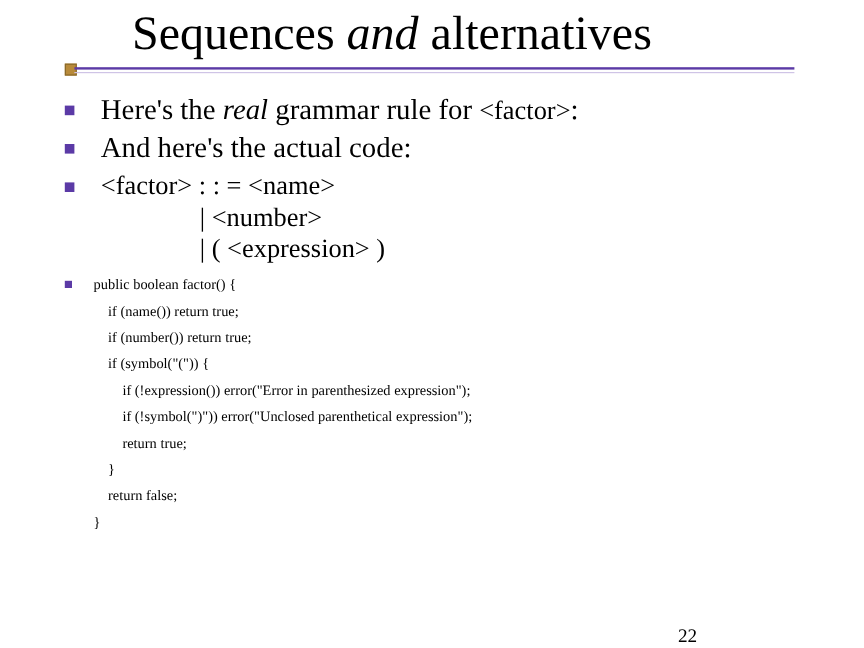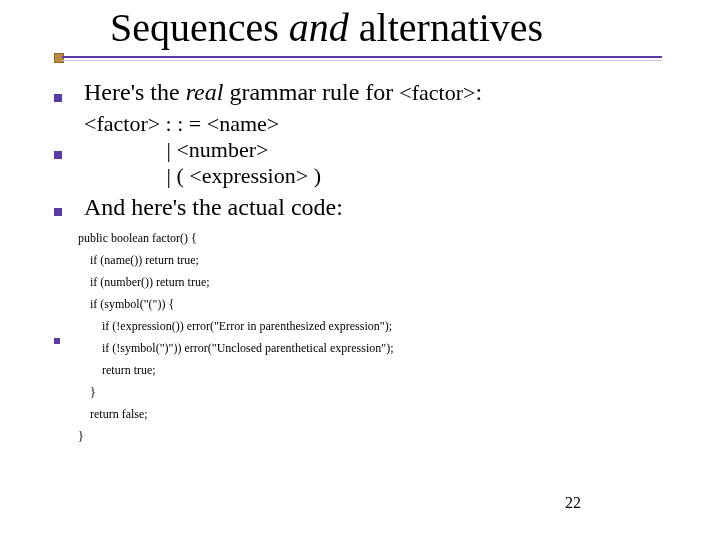--- a/index.html
+++ b/index.html
@@ -55,21 +55,21 @@
 
   .body {
     position: absolute;
     top: 78px;
     left: 54px;
     right: 30px;
   }
 
   .bullet-row {
     display: flex;
-    align-items: center;
+    align-items: flex-start;
     margin-bottom: 4px;
   }
   .sq {
     width: 8px;
     height: 8px;
     background: #5b3aa6;
     flex: 0 0 auto;
     margin-top: 10px;
     margin-right: 22px;
   }
@@ -100,21 +100,21 @@
     font-family: "Comic Sans MS", "Comic Sans", cursive;
     font-size: 12px;
     line-height: 22px;
     white-space: pre;
   }
   .spacer { height: 2px; }
 
   .pagenum {
     position: absolute;
     right: 14px;
-    bottom: 28px;
+    bottom: 0;
     font-size: 16px;
     color: #000;
     font-family: "Times New Roman", Times, serif;
   }
 </style>
 </head>
 <body>
 
 <div class="slide">
 
@@ -128,28 +128,28 @@
 
     <div class="bullet-row">
       <div class="sq"></div>
       <div class="line1">
         <span>Here's the </span><span class="real">real</span><span> grammar rule for </span><span class="grammar">&lt;factor&gt;</span><span>:</span>
       </div>
     </div>
 
     <div class="bullet-row">
       <div class="sq"></div>
-      <div class="grammar-block">&lt;factor&gt; : : = &lt;name&gt;
-               | &lt;number&gt;
-               | ( &lt;expression&gt; )</div>
+      <div class="line1">And here's the actual code:</div>
     </div>
 
     <div class="bullet-row">
       <div class="sq"></div>
-      <div class="line1">And here's the actual code:</div>
+      <div class="grammar-block">&lt;factor&gt; : : = &lt;name&gt;
+               | &lt;number&gt;
+               | ( &lt;expression&gt; )</div>
     </div>
 
     <div class="spacer"></div>
 
     <div class="bullet-row">
       <div class="sq small"></div>
       <div class="code-block">public boolean factor() {
     if (name()) return true;
     if (number()) return true;
     if (symbol("(")) {

